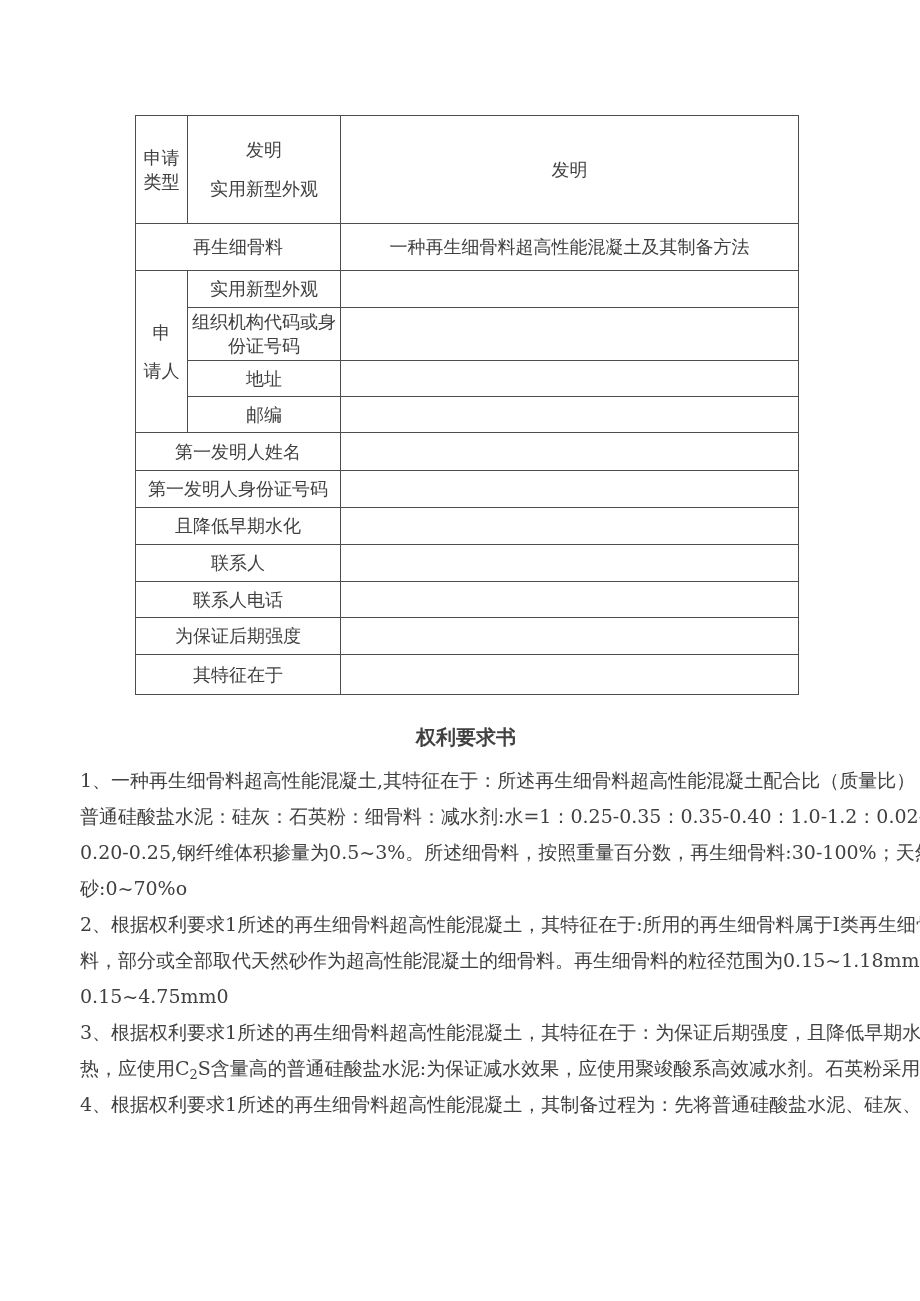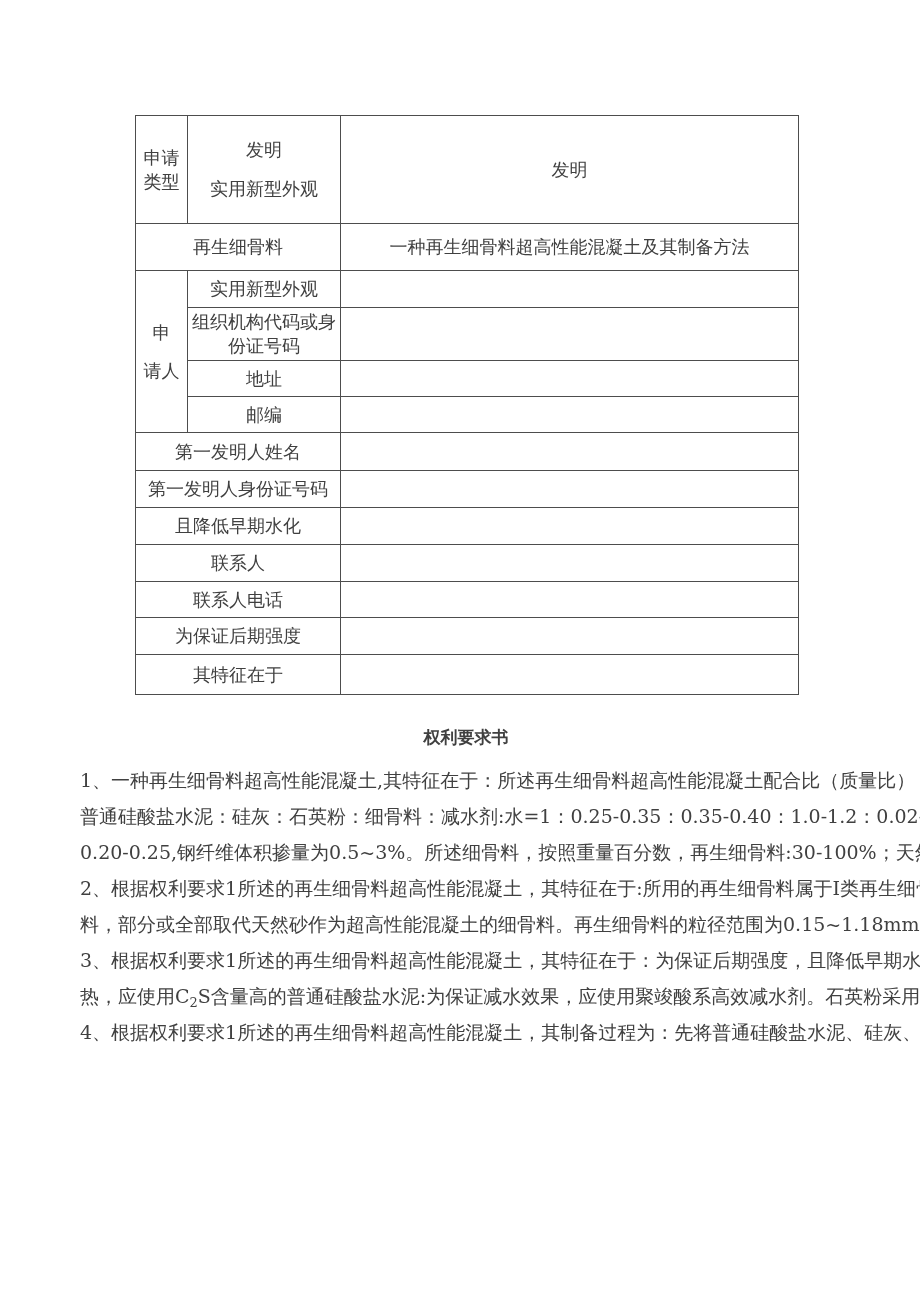--- a/index.html
+++ b/index.html
@@ -41,21 +41,21 @@
   td.wrap-label { line-height: 24px; }
   td.value-cell { text-align: center; }
 
   
   .claims-title {
     position: absolute;
     left: 80px;
     top: 722px;
     width: 772px;
     text-align: center;
-    font-size: 17px;
+    font-size: 20px;
     font-weight: bold;
     line-height: 30px;
   }
   .claims-body {
     position: absolute;
     left: 80px;
     top: 762px;
     width: 772px;
     font-size: 19px;
   }
@@ -146,20 +146,22 @@
     </tr>
   </tbody>
     </table>
 
   <div class="claims-title">权利要求书</div>
 
   <div class="claims-body">
     <div class="claim-line">1、一种再生细骨料超高性能混凝土,其特征在于：所述再生细骨料超高性能混凝土配合比（质量比）：</div>
     <div class="claim-line">普通硅酸盐水泥：硅灰：石英粉：细骨料：减水剂:水=1：0.25-0.35：0.35-0.40：1.0-1.2：0.02-0.03：</div>
     <div class="claim-line">0.20-0.25,钢纤维体积掺量为0.5~3%。所述细骨料，按照重量百分数，再生细骨料:30-100%；天然</div>
+    <div class="claim-line">砂:0~70%o</div>
     <div class="claim-line">2、根据权利要求1所述的再生细骨料超高性能混凝土，其特征在于:所用的再生细骨料属于I类再生细骨</div>
     <div class="claim-line">料，部分或全部取代天然砂作为超高性能混凝土的细骨料。再生细骨料的粒径范围为0.15~1.18mm或</div>
+    <div class="claim-line">0.15~4.75mm0</div>
     <div class="claim-line">3、根据权利要求1所述的再生细骨料超高性能混凝土，其特征在于：为保证后期强度，且降低早期水化</div>
     <div class="claim-line"><span>热，应使用C</span><span class="subscript">2</span><span>S含量高的普通硅酸盐水泥:为保证减水效果，应使用聚竣酸系高效减水剂。石英粉采用325</span></div>
     <div class="claim-line">4、根据权利要求1所述的再生细骨料超高性能混凝土，其制备过程为：先将普通硅酸盐水泥、硅灰、石</div>
   </div>
 
 </div>
 
 </body></html>

